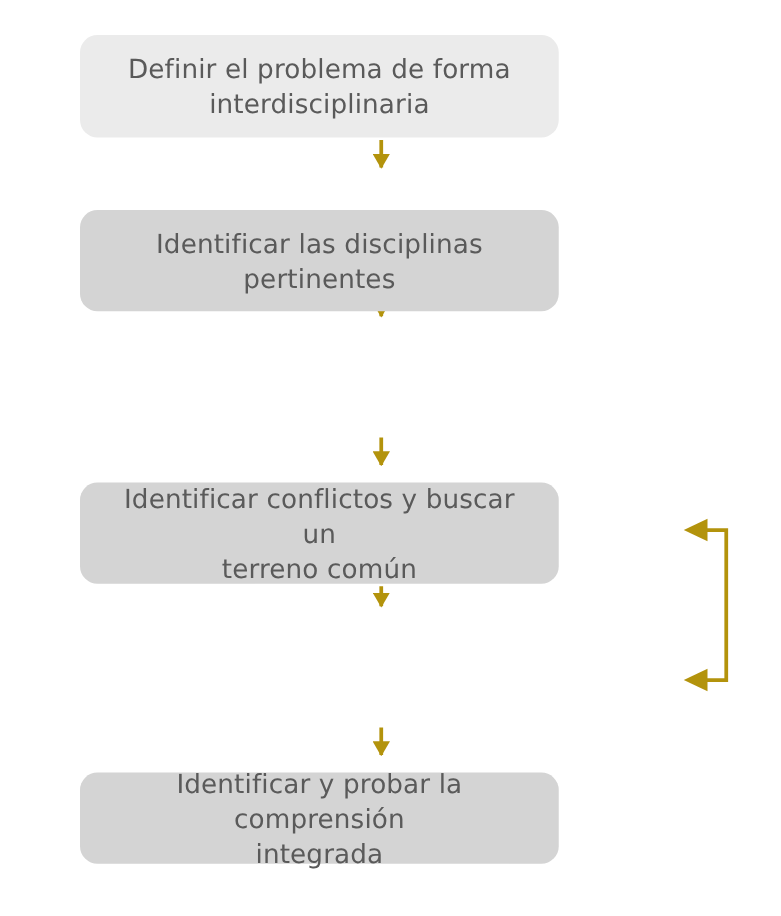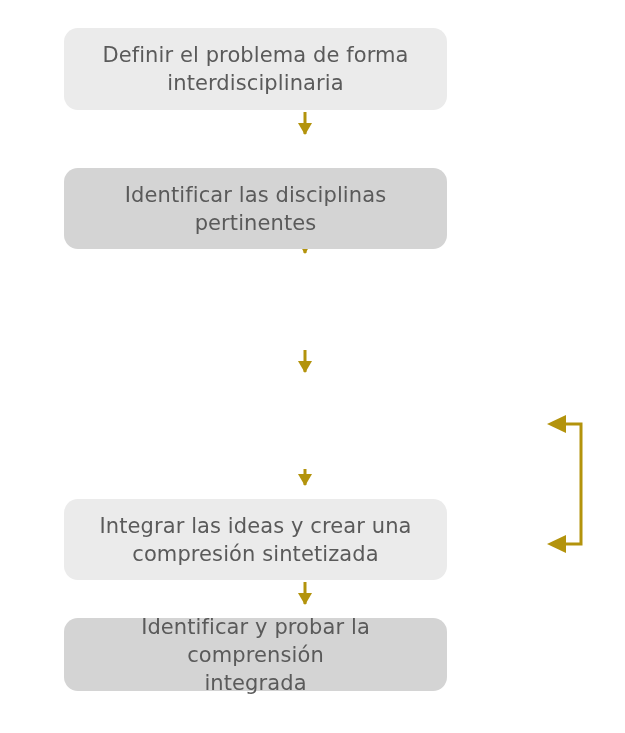--- a/index.html
+++ b/index.html
@@ -93,24 +93,24 @@
     <span class="node-label">Definir el problema de forma
 interdisciplinaria</span>
   </div>
 
   <div class="node dark" style="top:148px; height:81px;margin-top:20px;">
     <span class="node-label">Identificar las disciplinas
 pertinentes</span>
   </div>
 
 
+  <div class="node dark" style="top:386px; height:81px;">
+    <span class="node-label">Identificar conflictos y buscar un
+terreno común</span>
+  </div>
 
-  <div class="node light" style="top:499px; height:81px;">
-    <span class="node-label">Integrar las ideas y crear una
-compresión sintetizada</span>
-  </div>
 
   <div class="node dark" style="top:618px; height:73px;">
     <span class="node-label">Identificar y probar la comprensión
 integrada</span>
   </div>
 
 </div>
 
 </body></html>

